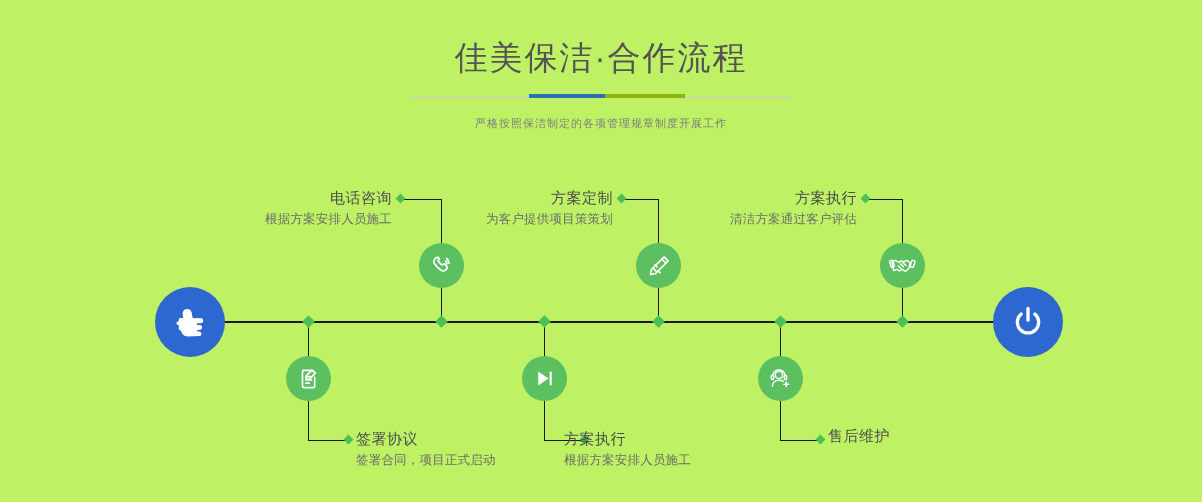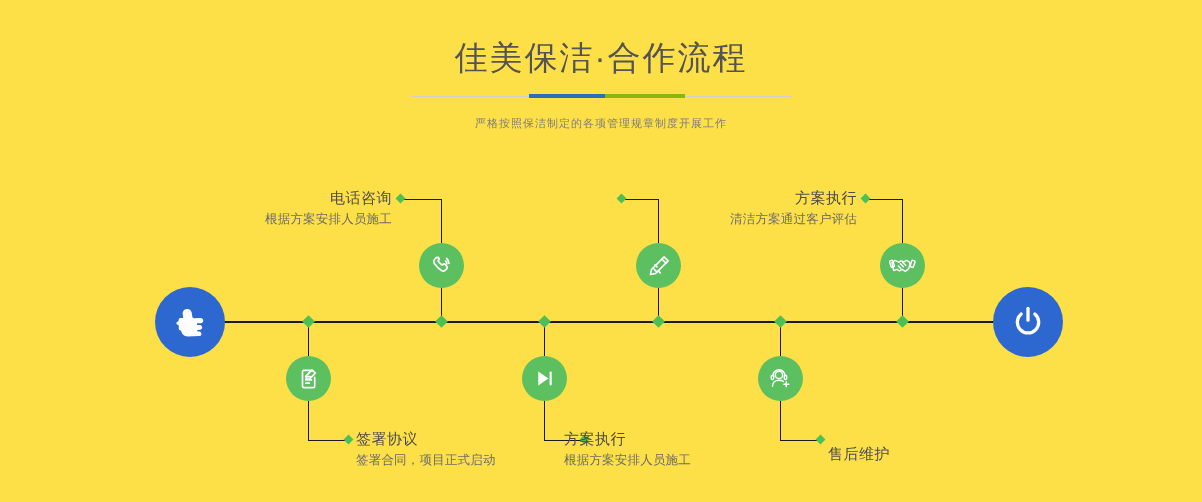--- a/index.html
+++ b/index.html
@@ -9,21 +9,21 @@
   }
   body {
     font-family: "Liberation Sans", "DejaVu Sans", sans-serif;
     color: #4a4a4a;
   }
   #root {
     position: relative;
     width: 1202px;
     height: 502px;
     overflow: hidden;
-    background: #fde047;
+    background: #bef264;
   }
 
   
   .header {
     position: absolute;
     left: 0;
     top: 0;
     width: 1202px;
     text-align: center;
   }
@@ -258,20 +258,24 @@
           <line x1="17" y1="37" x2="27" y2="47"></line>
           <line x1="22" y1="29" x2="27" y2="34"></line>
           <line x1="30" y1="44" x2="35" y2="49"></line>
         </svg>
       </span>
     </div>
     <div class="vline" style="left:658px; top:199px; height:123px;"></div>
     <div class="hline" style="left:622px; top:199px; width:37px;"></div>
     <div class="diamond small" style="left:618px; top:195px;"></div>
     <div class="diamond" style="left:654px; top:317px;"></div>
+    <div class="label ra" style="left:330px; top:188px; width:283px;">
+      <div class="l-title">方案定制</div>
+      <div class="l-desc">为客户提供项目策策划</div>
+    </div>
 
     <div class="node" style="left:522px; top:356px;">
       <span>
         <svg width="25" height="25" viewBox="0 0 64 64" fill="#ffffff">
           <path d="M16 14 l26 18 -26 18 z"></path>
           <rect x="45" y="14" width="5.5" height="36" rx="2.5"></rect>
         </svg>
       </span>
     </div>
     <div class="vline" style="left:544px; top:322px; height:118px;"></div>
@@ -314,18 +318,18 @@
           <rect x="40" y="23" width="6" height="10" rx="3"></rect>
           <line x1="45" y1="39" x2="45" y2="51"></line>
           <line x1="39" y1="45" x2="51" y2="45"></line>
         </svg>
       </span>
     </div>
     <div class="vline" style="left:780px; top:322px; height:118px;"></div>
     <div class="hline" style="left:780px; top:440px; width:41px;"></div>
     <div class="diamond small" style="left:817px; top:436px;"></div>
     <div class="diamond" style="left:776px; top:317px;"></div>
-    <div class="label la" style="left:828px; top:444px; width:330px;">
+    <div class="label la" style="left:828px; top:426px; width:330px;">
       <div class="l-title">售后维护</div>
     </div>
 
   </div>
 </div>
 
 </body></html>

